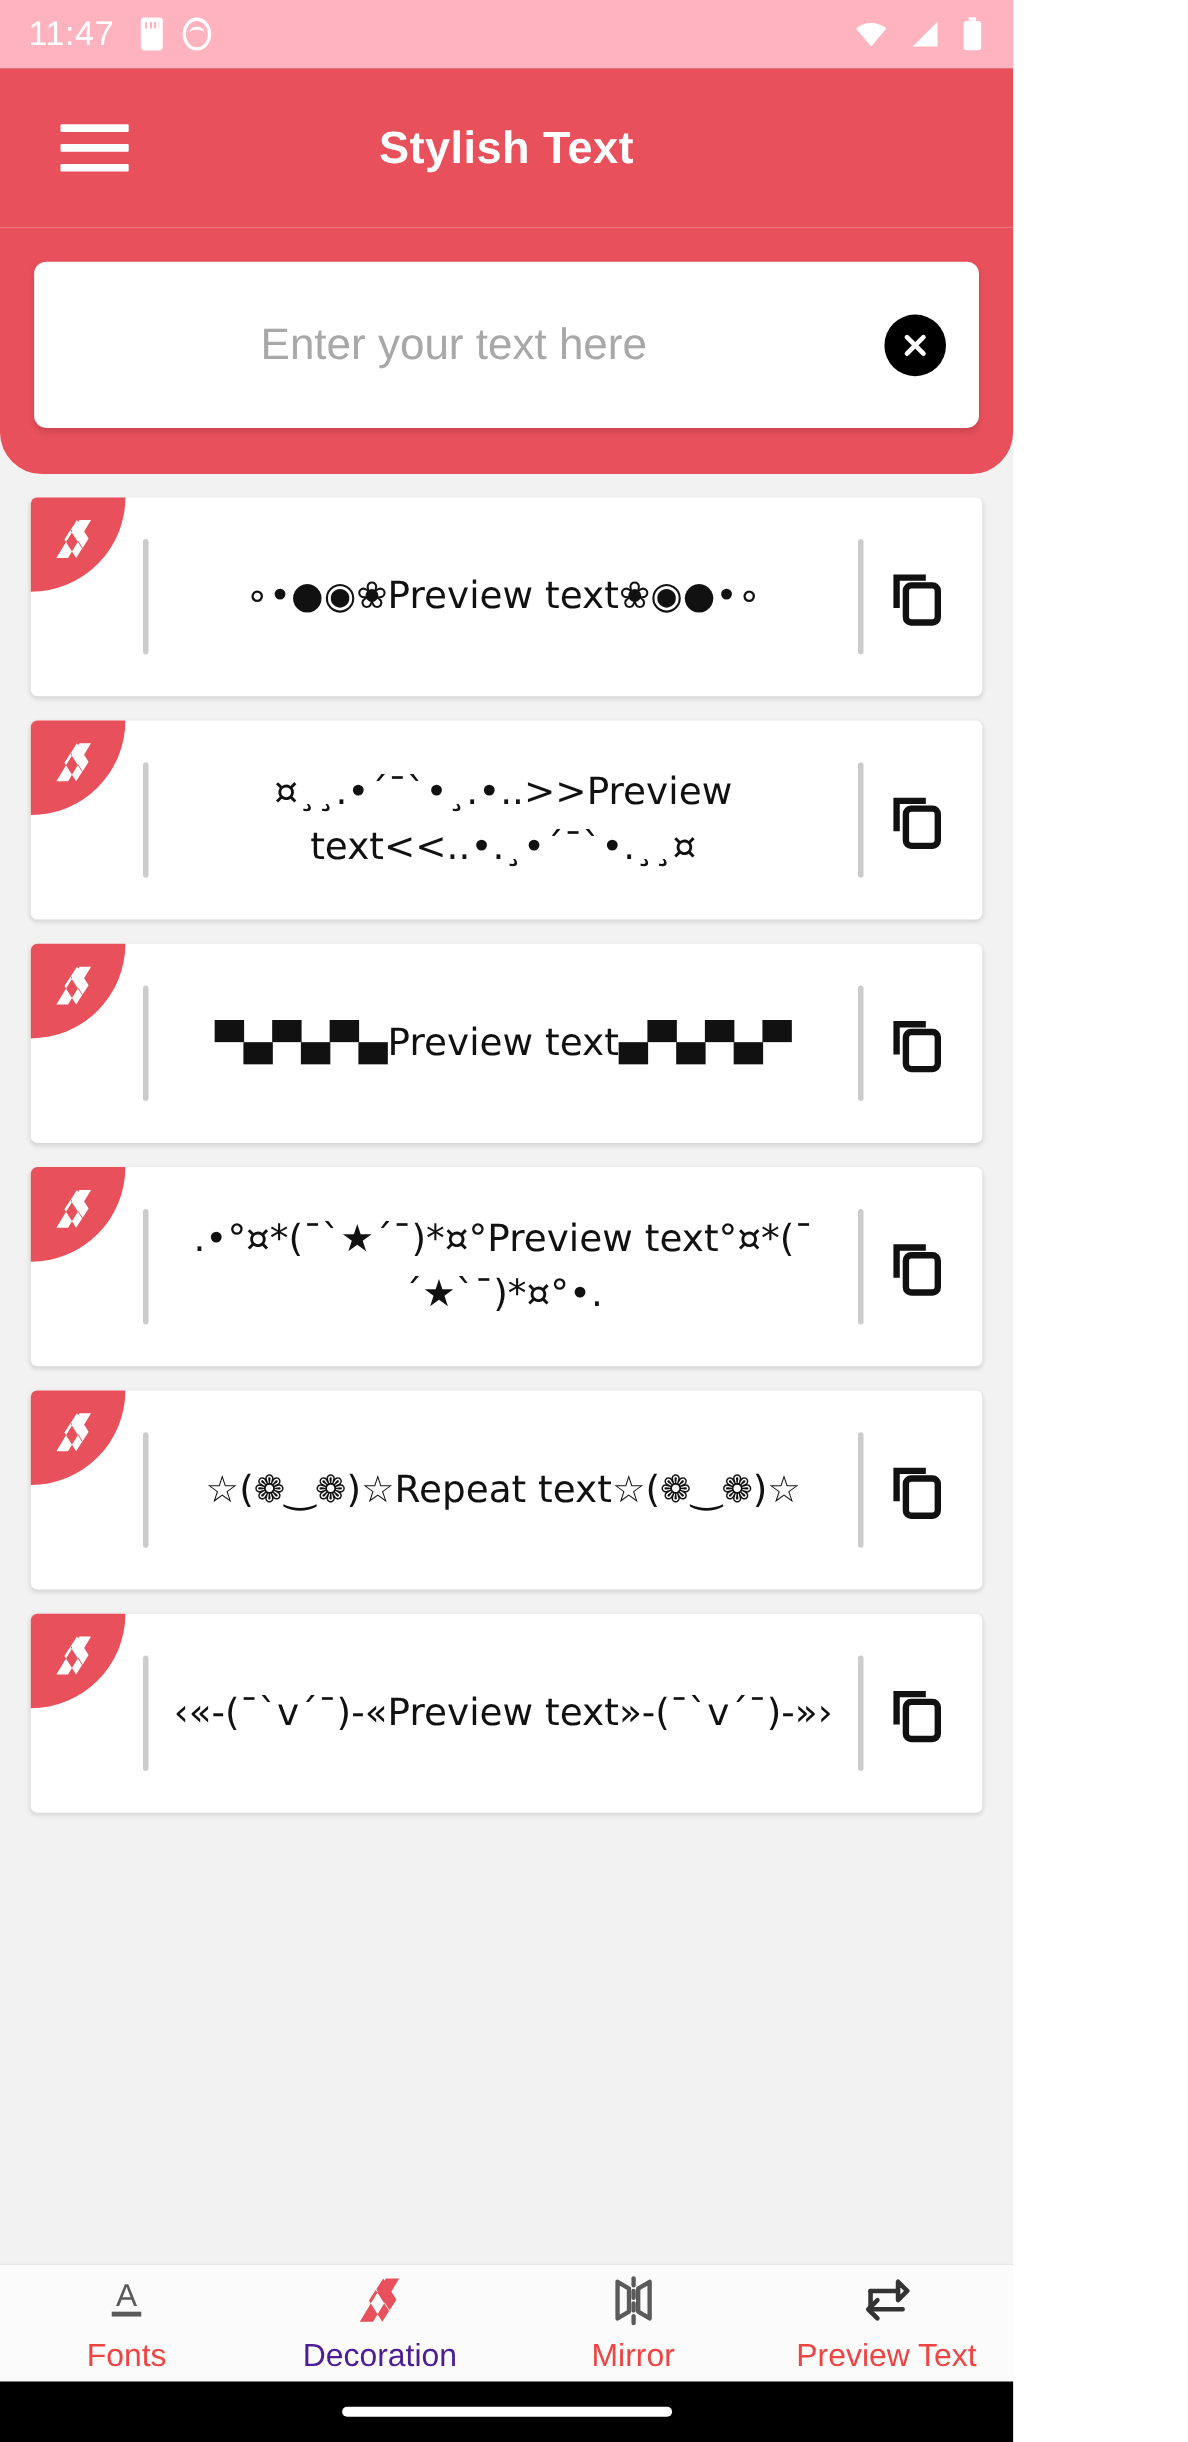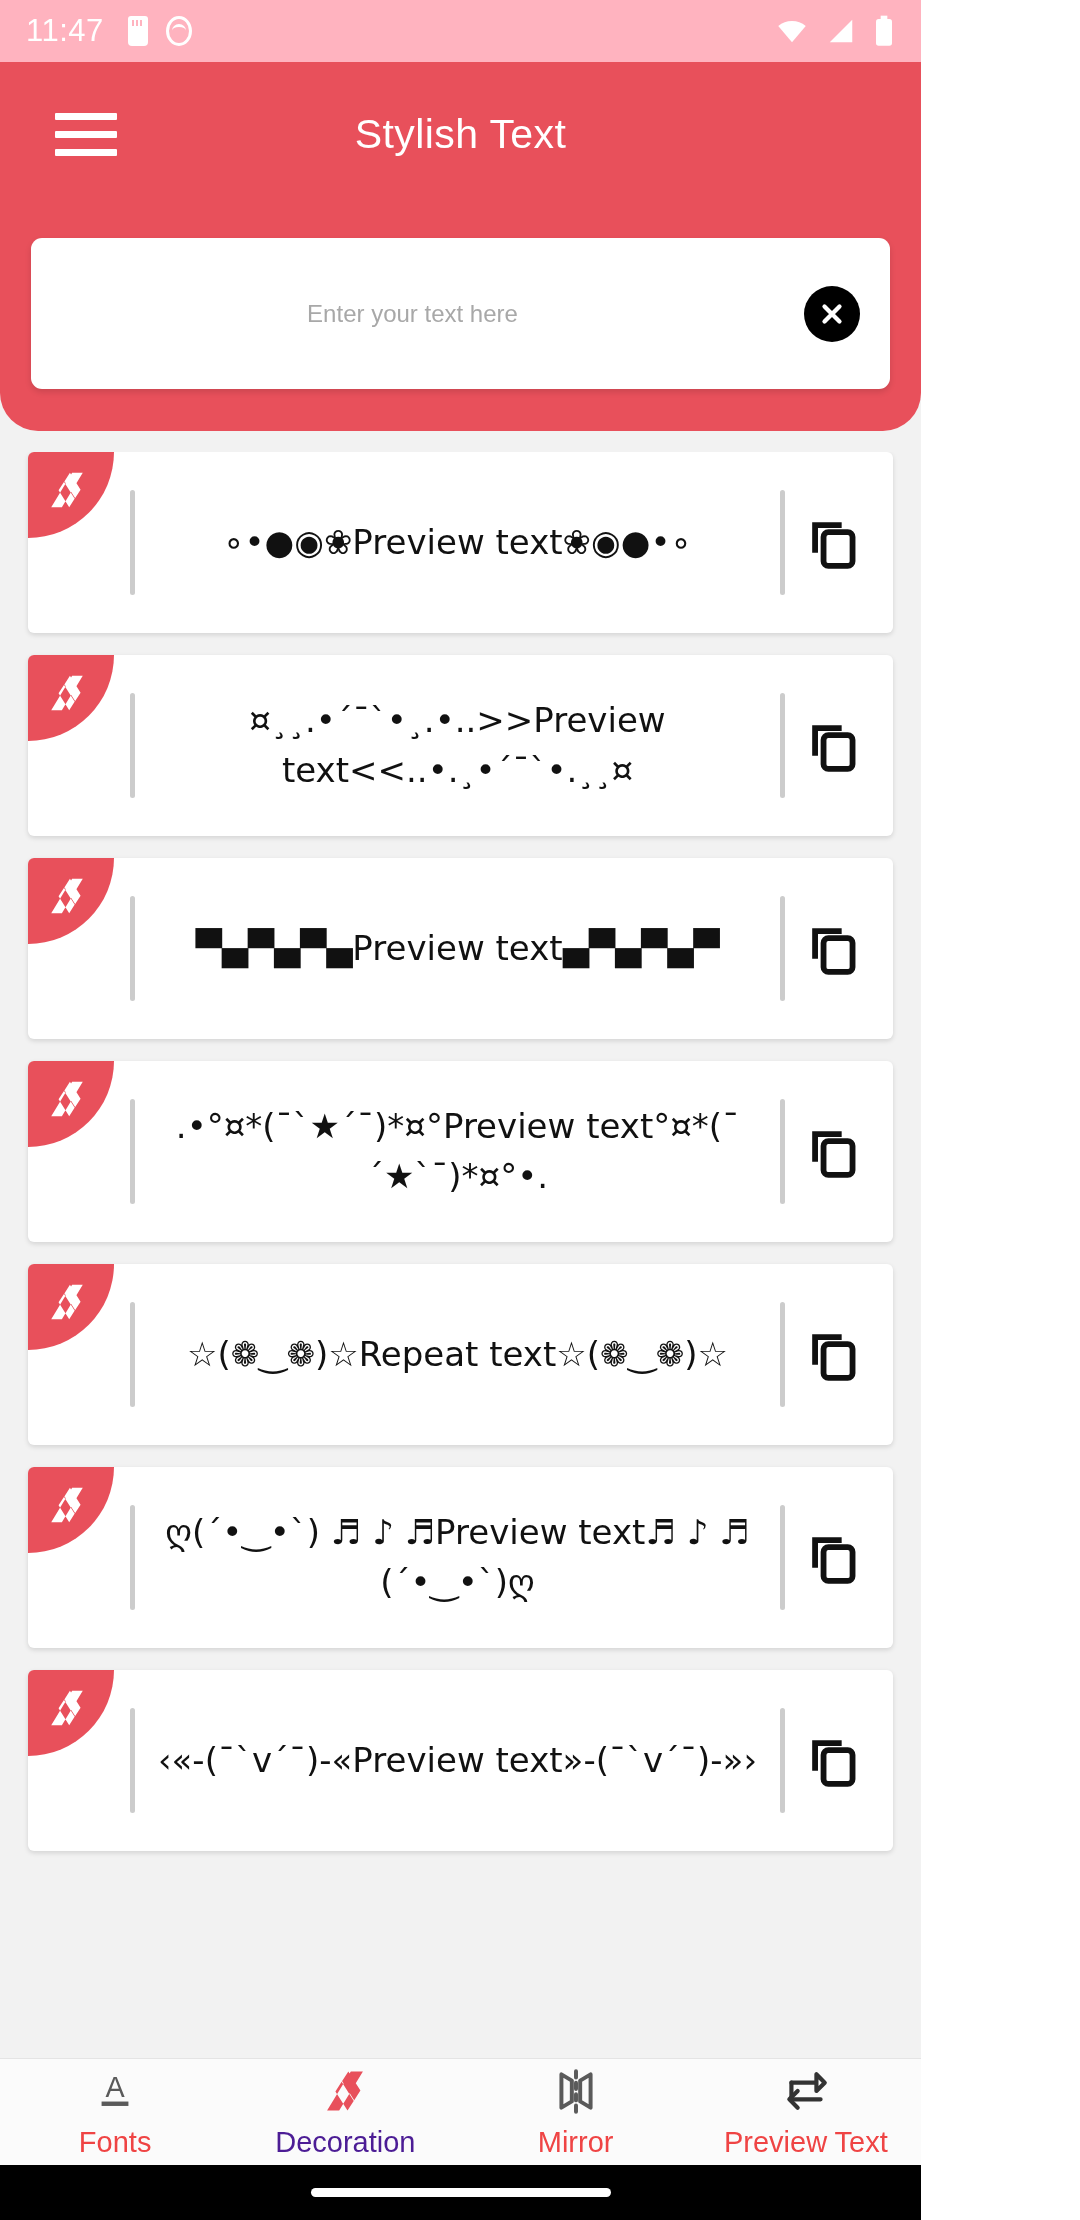--- a/index.html
+++ b/index.html
@@ -34,40 +34,40 @@
 
   
   .appbar {
     height:145px; background:#e8505b;
     display:flex; align-items:center; position:relative;
   }
   .hamburger { margin-left:55px; width:62px; cursor:pointer; }
   .hamburger span { display:block; height:7px; background:#fff; border-radius:1px; margin:11px 0; }
   .appbar-title {
     position:absolute; left:0; right:0; text-align:center;
-    color:#fff; font-size:41px; font-weight:normal; letter-spacing:.4px;
+    color:#fff; font-size:41px; font-weight:bold; letter-spacing:.4px;
     pointer-events:none;
   }
 
   
   .searchwrap {
     background:#e8505b; padding:31px 31px 42px 31px;
     border-radius:0 0 38px 38px;
     position:relative;
   }
   .searchbox {
     background:#fff; border-radius:11px; height:151px;
     display:flex; align-items:center; padding:0 30px;
     box-shadow:0 3px 6px rgba(0,0,0,.13);
     position:relative;
   }
   .search-input {
     flex:1; border:none; outline:none; background:transparent;
     font-family:"Liberation Sans", sans-serif;
-    font-size:24px; color:#333; text-align:center; padding-right:40px;
+    font-size:40px; color:#333; text-align:center; padding-right:40px;
   }
   .search-input::placeholder { color:#a8a8a8; }
   .clear-btn {
     width:56px; height:56px; border-radius:50%; background:#000;
     display:flex; align-items:center; justify-content:center;
     cursor:pointer; flex:0 0 auto;
   }
   .clear-btn svg { width:30px; height:30px; }
 
   
@@ -252,36 +252,20 @@
       <div class="deco-text">☆(❁‿❁)☆Repeat text☆(❁‿❁)☆</div>
       <div class="divider"></div>
       <div class="copy-btn">
         <svg viewBox="0 0 24 24">
           <rect x="8.5" y="7.5" width="12" height="14" rx="2" fill="none" stroke="#111" stroke-width="2.4"></rect>
           <path d="M16 4.6 L5 4.6 L5 16" fill="none" stroke="#111" stroke-width="2.4"></path>
         </svg>
       </div>
     </div>
 
-    <div class="card">
-      <div class="ribbon">
-        <svg viewBox="0 0 24 24">
-          <path d="M14.8 2.6 L20.6 2.6 L9.2 21.4 L3.4 21.4 Z M13.6 2.6 L19.4 11.8 L16.2 16.8 L10.4 7.6 Z M10.6 7.2 L7.4 12.2 L13.2 21.4 L16.4 16.4 Z" fill="#ffffff"></path>
-        </svg>
-      </div>
-      <div class="divider"></div>
-      <div class="deco-text">ღ(´•‿•`) ♬ ♪ ♬Preview text♬ ♪ ♬ (´•‿•`)ღ</div>
-      <div class="divider"></div>
-      <div class="copy-btn">
-        <svg viewBox="0 0 24 24">
-          <rect x="8.5" y="7.5" width="12" height="14" rx="2" fill="none" stroke="#111" stroke-width="2.4"></rect>
-          <path d="M16 4.6 L5 4.6 L5 16" fill="none" stroke="#111" stroke-width="2.4"></path>
-        </svg>
-      </div>
-    </div>
 
     <div class="card">
       <div class="ribbon">
         <svg viewBox="0 0 24 24">
           <path d="M14.8 2.6 L20.6 2.6 L9.2 21.4 L3.4 21.4 Z M13.6 2.6 L19.4 11.8 L16.2 16.8 L10.4 7.6 Z M10.6 7.2 L7.4 12.2 L13.2 21.4 L16.4 16.4 Z" fill="#ffffff"></path>
         </svg>
       </div>
       <div class="divider"></div>
       <div class="deco-text">‹«-(¯`v´¯)-«Preview text»-(¯`v´¯)-»›</div>
       <div class="divider"></div>

